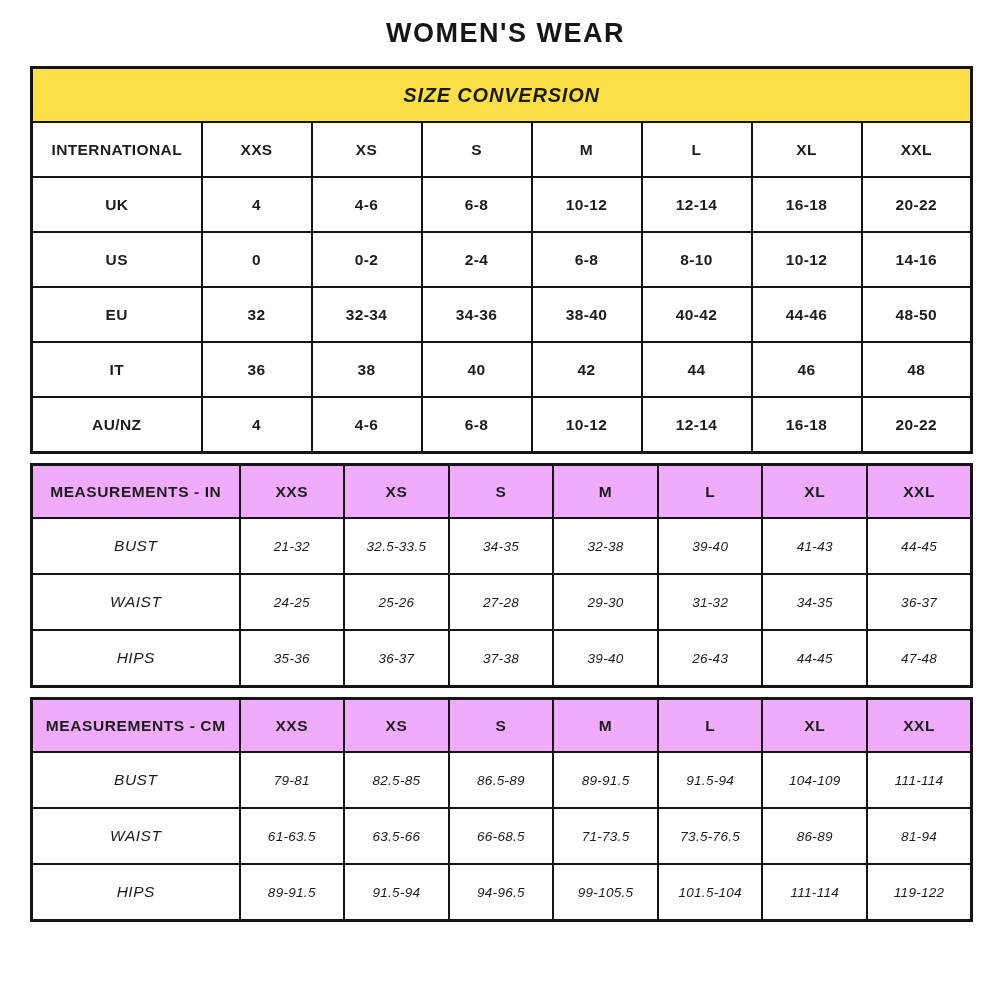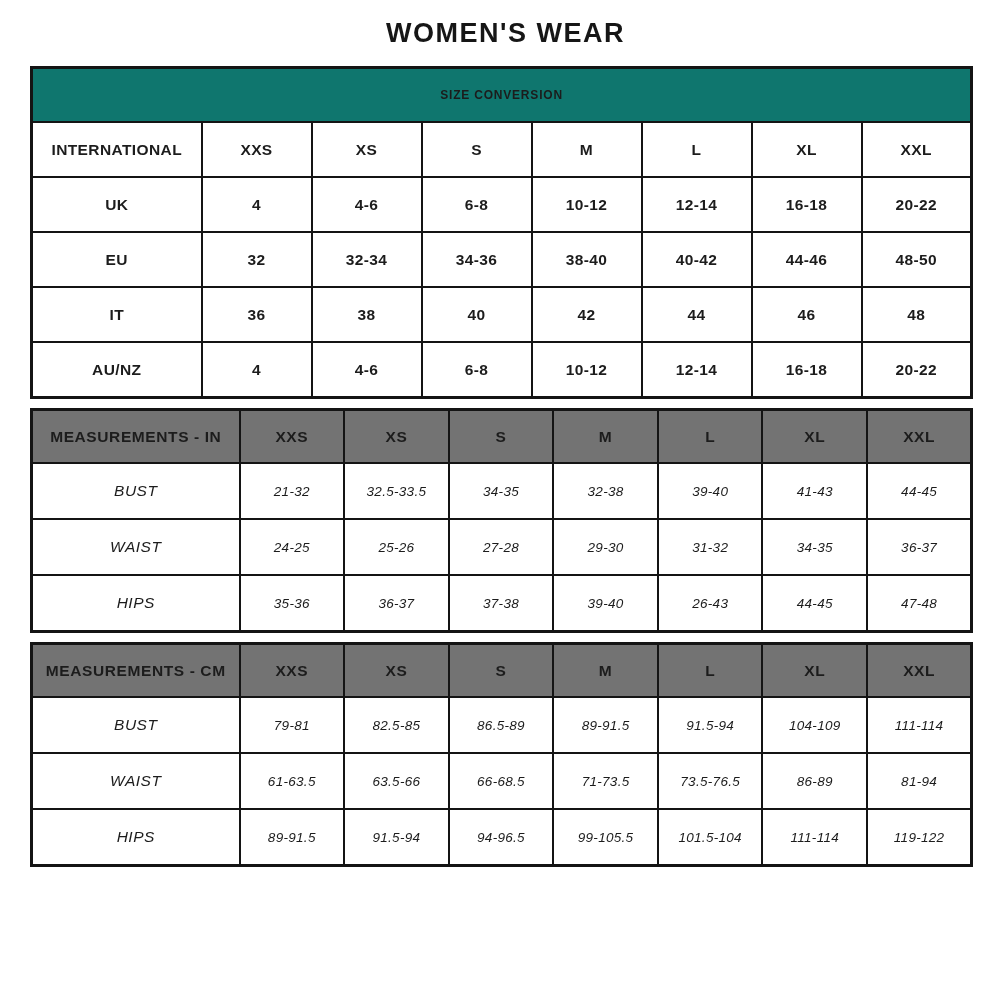--- a/index.html
+++ b/index.html
@@ -2,24 +2,24 @@
 <html><head>
 <meta charset="utf-8">
 <style>
   html,body{margin:0;padding:0;background:#ffffff;}
   body{width:1000px;height:1000px;font-family:"Liberation Sans",sans-serif;color:#1c1c1c;}
   .page{padding:12px 19px 0 30px;border-radius:24px;}
   .title{text-align:center;font-size:27px;font-weight:700;letter-spacing:1.5px;margin:6px 0 17px 0;color:#161616;}
   table.tbl{border-collapse:collapse;width:940px;table-layout:fixed;margin:0 0 9px 0;border:3px solid #141414;}
   table.tbl td,table.tbl th{border:2px solid #141414;text-align:center;vertical-align:middle;padding:0 4px;overflow:hidden;}
   
-  .t1 .banner{height:52px;background:#0f766e;font-size:12px;font-weight:700;letter-spacing:0.8px;}
+  .t1 .banner{height:52px;background:#fde047;font-size:20px;font-weight:700;letter-spacing:0.8px;font-style:italic;}
   .t1 td{height:53px;font-size:15.5px;font-weight:700;letter-spacing:0.4px;}
   
-  .t2 th{height:51px;background:#737373;font-size:15.5px;font-weight:700;letter-spacing:0.6px;}
+  .t2 th{height:51px;background:#f0abfc;font-size:15.5px;font-weight:700;letter-spacing:0.6px;}
   .t2 td{height:54px;font-size:13.5px;font-weight:400;letter-spacing:0.3px;font-style:italic;}
   .t2 td.lbl{font-size:15.5px;letter-spacing:0.5px;}
 </style>
 </head>
 <body>
 
 <div class="page">
 
   <div class="title">WOMEN'S WEAR</div>
 
@@ -44,20 +44,30 @@
     </tr>
     <tr>
       <td>UK</td>
       <td>4</td>
       <td>4-6</td>
       <td>6-8</td>
       <td>10-12</td>
       <td>12-14</td>
       <td>16-18</td>
       <td>20-22</td>
+    </tr>
+    <tr>
+      <td>US</td>
+      <td>0</td>
+      <td>0-2</td>
+      <td>2-4</td>
+      <td>6-8</td>
+      <td>8-10</td>
+      <td>10-12</td>
+      <td>14-16</td>
     </tr>
     <tr>
       <td>EU</td>
       <td>32</td>
       <td>32-34</td>
       <td>34-36</td>
       <td>38-40</td>
       <td>40-42</td>
       <td>44-46</td>
       <td>48-50</td>

